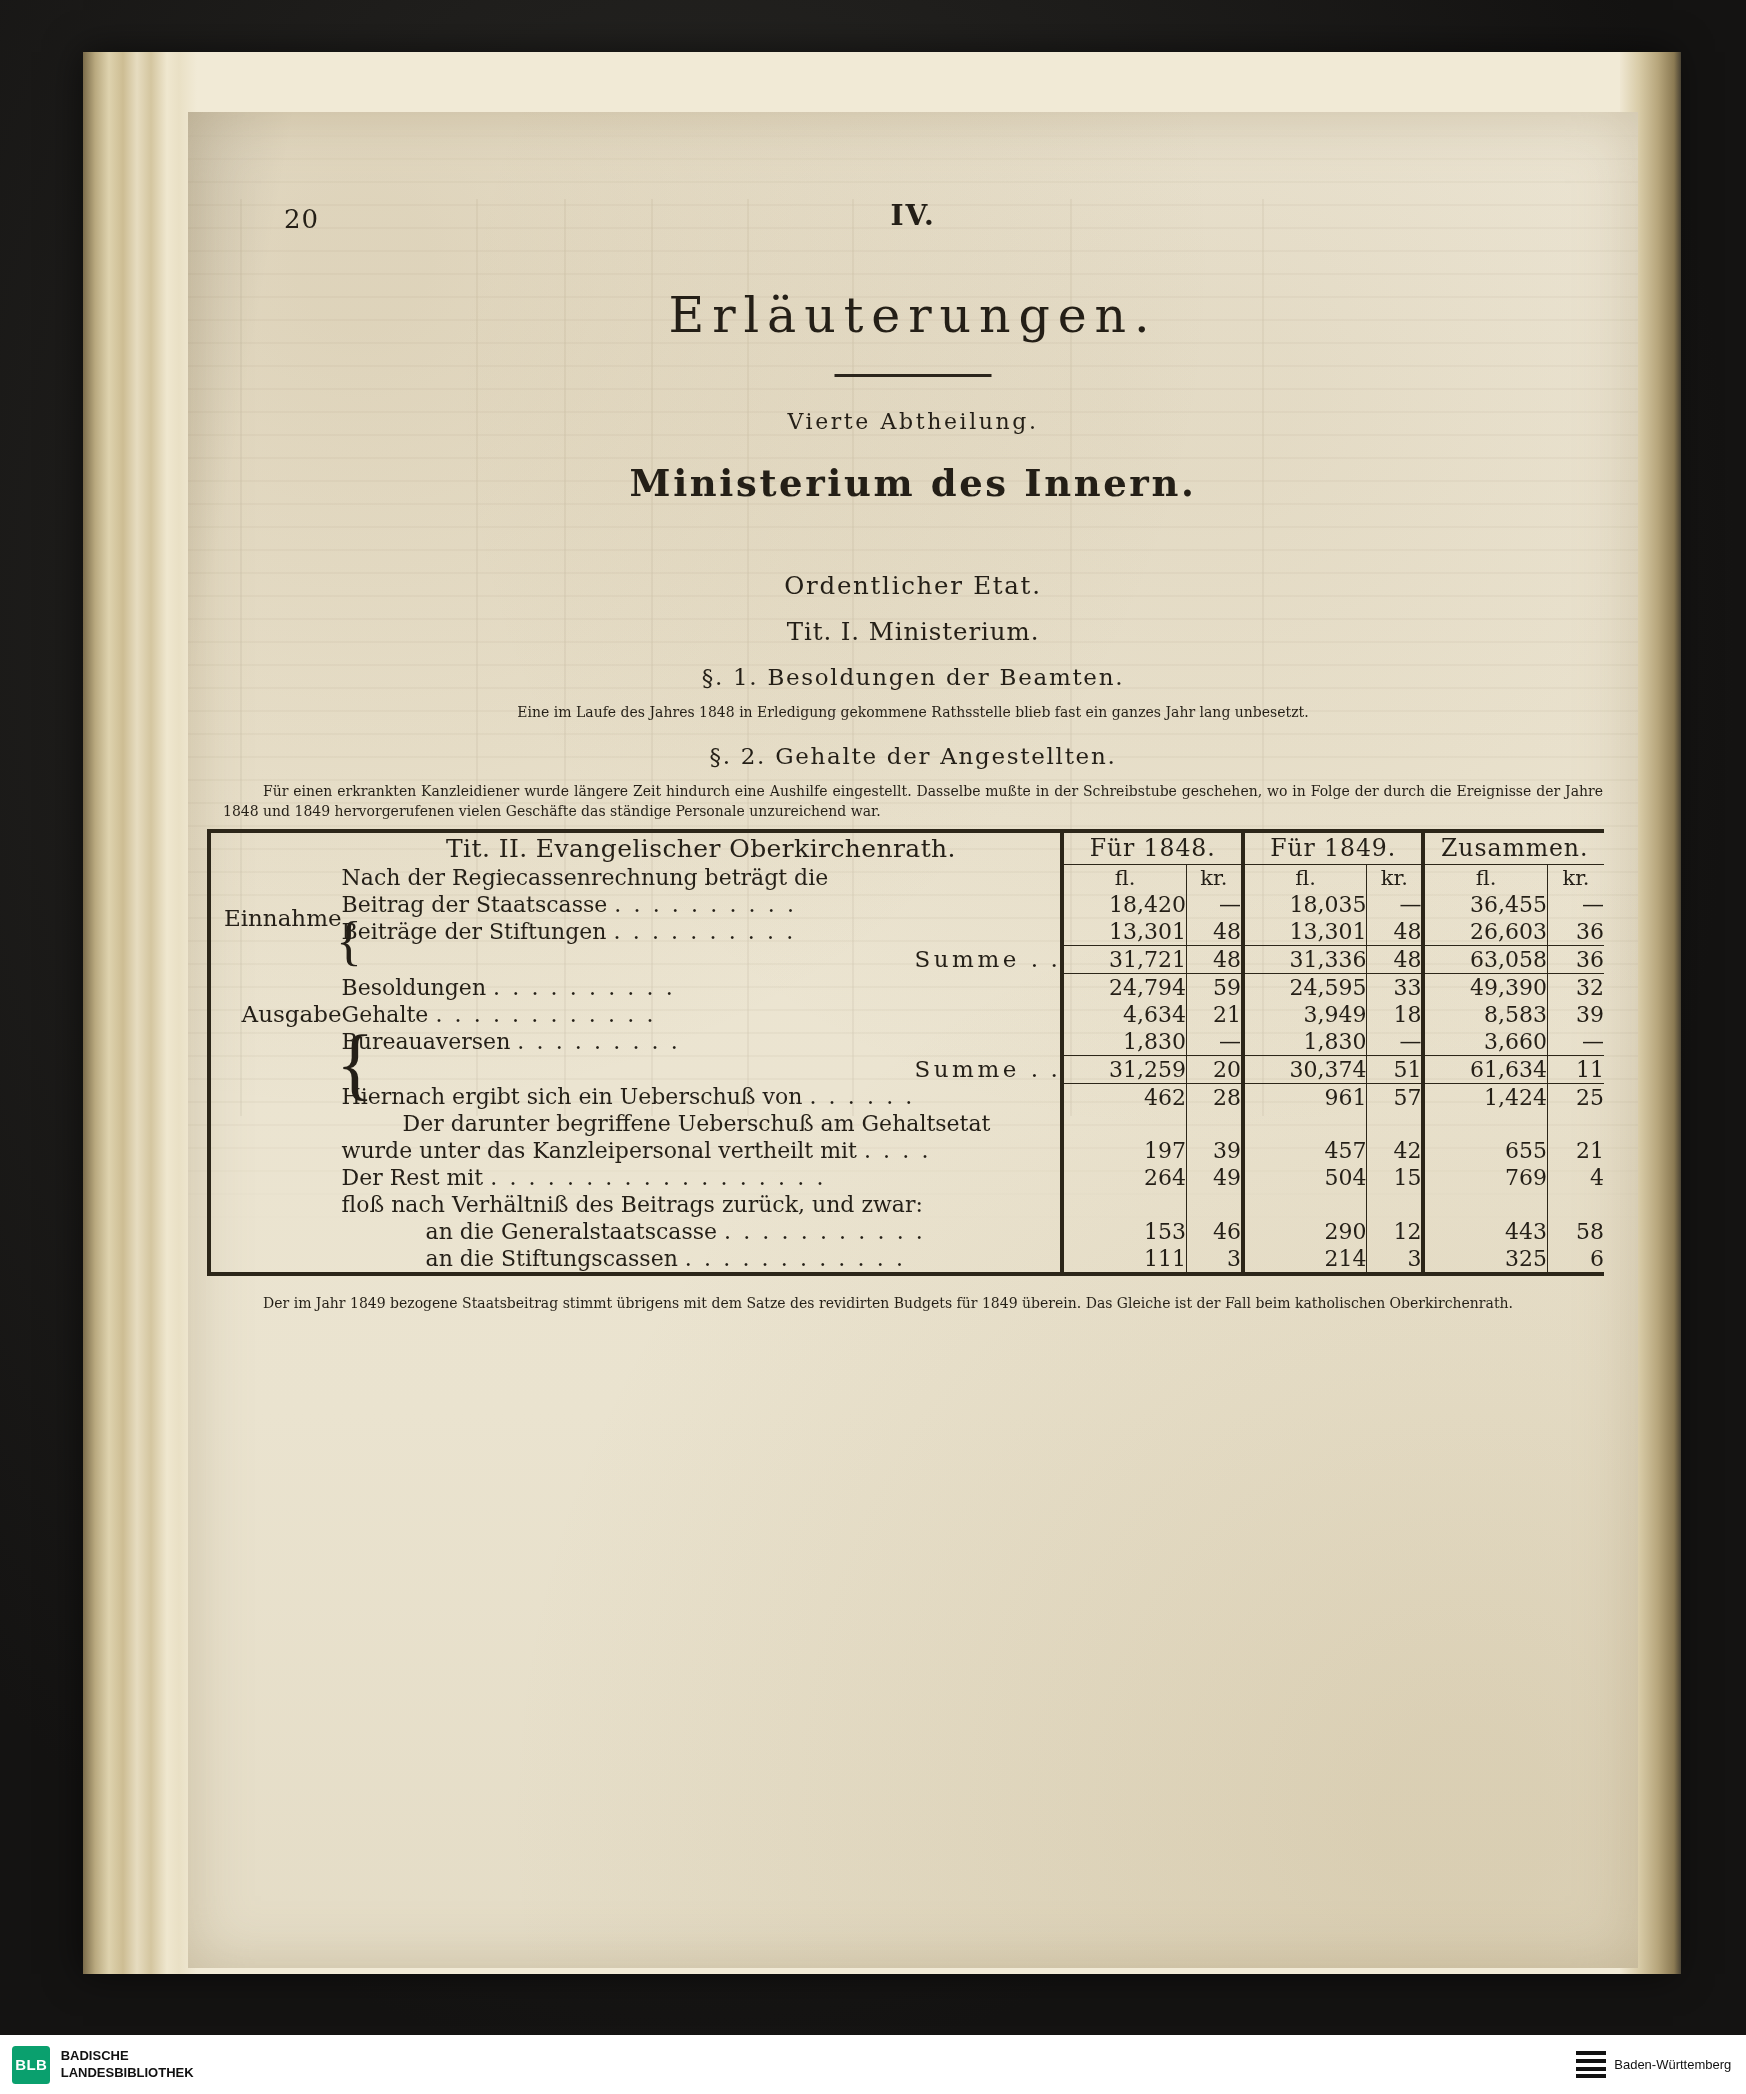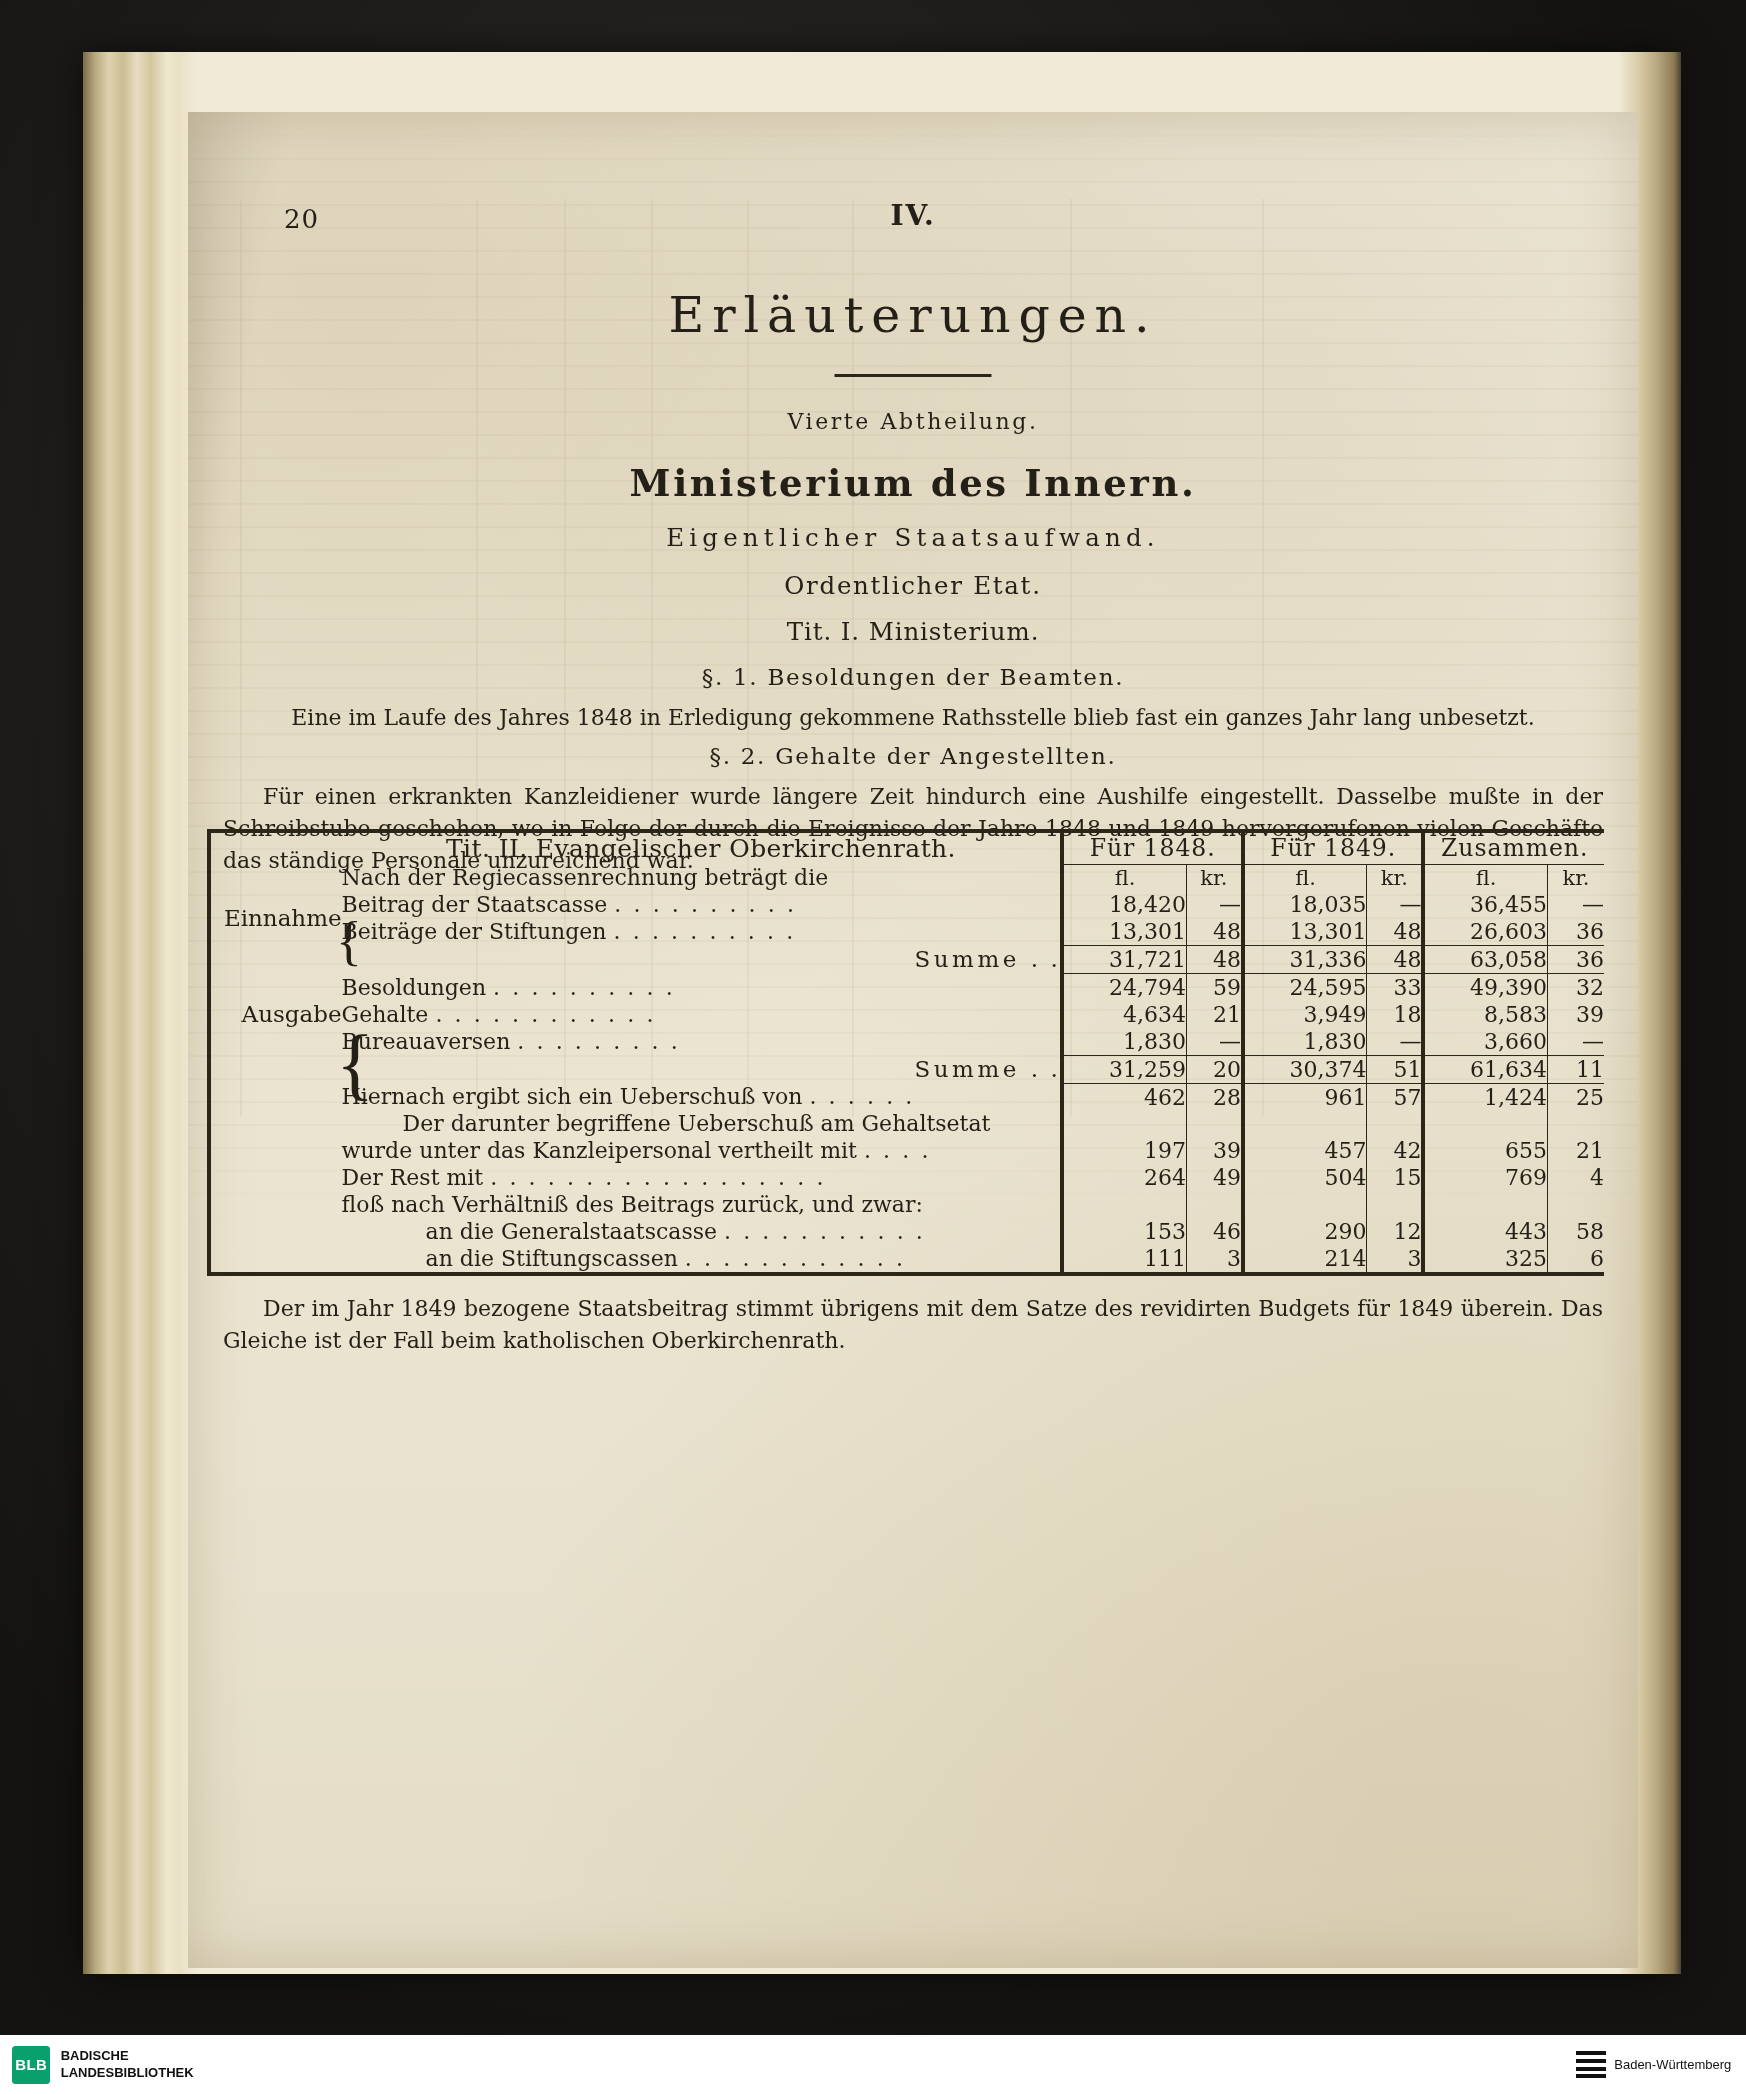--- a/index.html
+++ b/index.html
@@ -67,21 +67,21 @@
   }
   #title-rule{position:absolute;left:50%;top:262px;width:157px;height:2.6px;background:#2b251c;transform:translateX(-50%);}
   #sub-1{position:absolute;left:0;right:0;top:297px;text-align:center;font-size:22px;letter-spacing:2.6px;font-family:"DejaVu Serif",serif;}
   #sub-2{position:absolute;left:0;right:0;top:349px;text-align:center;font-size:37px;font-weight:bold;letter-spacing:2.6px;font-family:"DejaVu Serif",serif;}
   #sub-3{position:absolute;left:0;right:0;top:411px;text-align:center;font-size:24.5px;letter-spacing:5.2px;font-family:"DejaVu Serif",serif;}
   #sub-4{position:absolute;left:0;right:0;top:459px;text-align:center;font-size:24.5px;letter-spacing:1.7px;font-family:"DejaVu Serif",serif;}
   #sub-5{position:absolute;left:0;right:0;top:505px;text-align:center;font-size:24.5px;letter-spacing:0.9px;font-family:"DejaVu Serif",serif;}
   .para-head{position:absolute;left:0;right:0;text-align:center;font-size:23px;letter-spacing:1.7px;font-family:"DejaVu Serif",serif;}
   .body-para{
     position:absolute;left:35px;width:1380px;
-    font-size:22px;line-height:1.45;text-align:justify;
+    font-size:14px;line-height:1.45;text-align:justify;
     font-family:"DejaVu Serif",serif;
   }
   .body-para.indent{text-indent:40px;}
   
   #table-wrap{
     position:absolute;left:19px;top:699px;width:1397px;height:447px;
   }
   table#fin-table{
     border-collapse:collapse;width:100%;height:100%;
     font-family:"DejaVu Serif",serif;font-size:20px;color:#241f17;margin-top:18px;
@@ -145,21 +145,20 @@
 
   <div id="content">
     <div id="page-number" class="fraktur">20</div>
     <div id="folio-mark" class="fraktur">IV.</div>
 
     <div id="title-main">Erläuterungen.</div>
     <div id="title-rule"></div>
 
     <div id="sub-1">Vierte Abtheilung.</div>
     <div id="sub-2">Ministerium des Innern.</div>
-    <div id="sub-3">Eigentlicher Staatsaufwand.</div>
     <div id="sub-5">Tit. I. Ministerium.</div>
     <div id="sub-4">Ordentlicher Etat.</div>
 
     <div class="para-head" style="top:552px">§. 1. Besoldungen der Beamten.</div>
     <div class="body-para" style="top:590px;text-align:center">Eine im Laufe des Jahres 1848 in Erledigung gekommene Rathsstelle blieb fast ein ganzes Jahr lang unbesetzt.</div>
 
     <div class="para-head" style="top:631px">§. 2. Gehalte der Angestellten.</div>
     <div class="body-para indent" style="top:669px">Für einen erkrankten Kanzleidiener wurde längere Zeit hindurch eine Aushilfe eingestellt. Dasselbe mußte in der Schreibstube geschehen, wo in Folge der durch die Ereignisse der Jahre 1848 und 1849 hervorgerufenen vielen Geschäfte das ständige Personale unzureichend war.</div>
 
     <div id="table-wrap">

